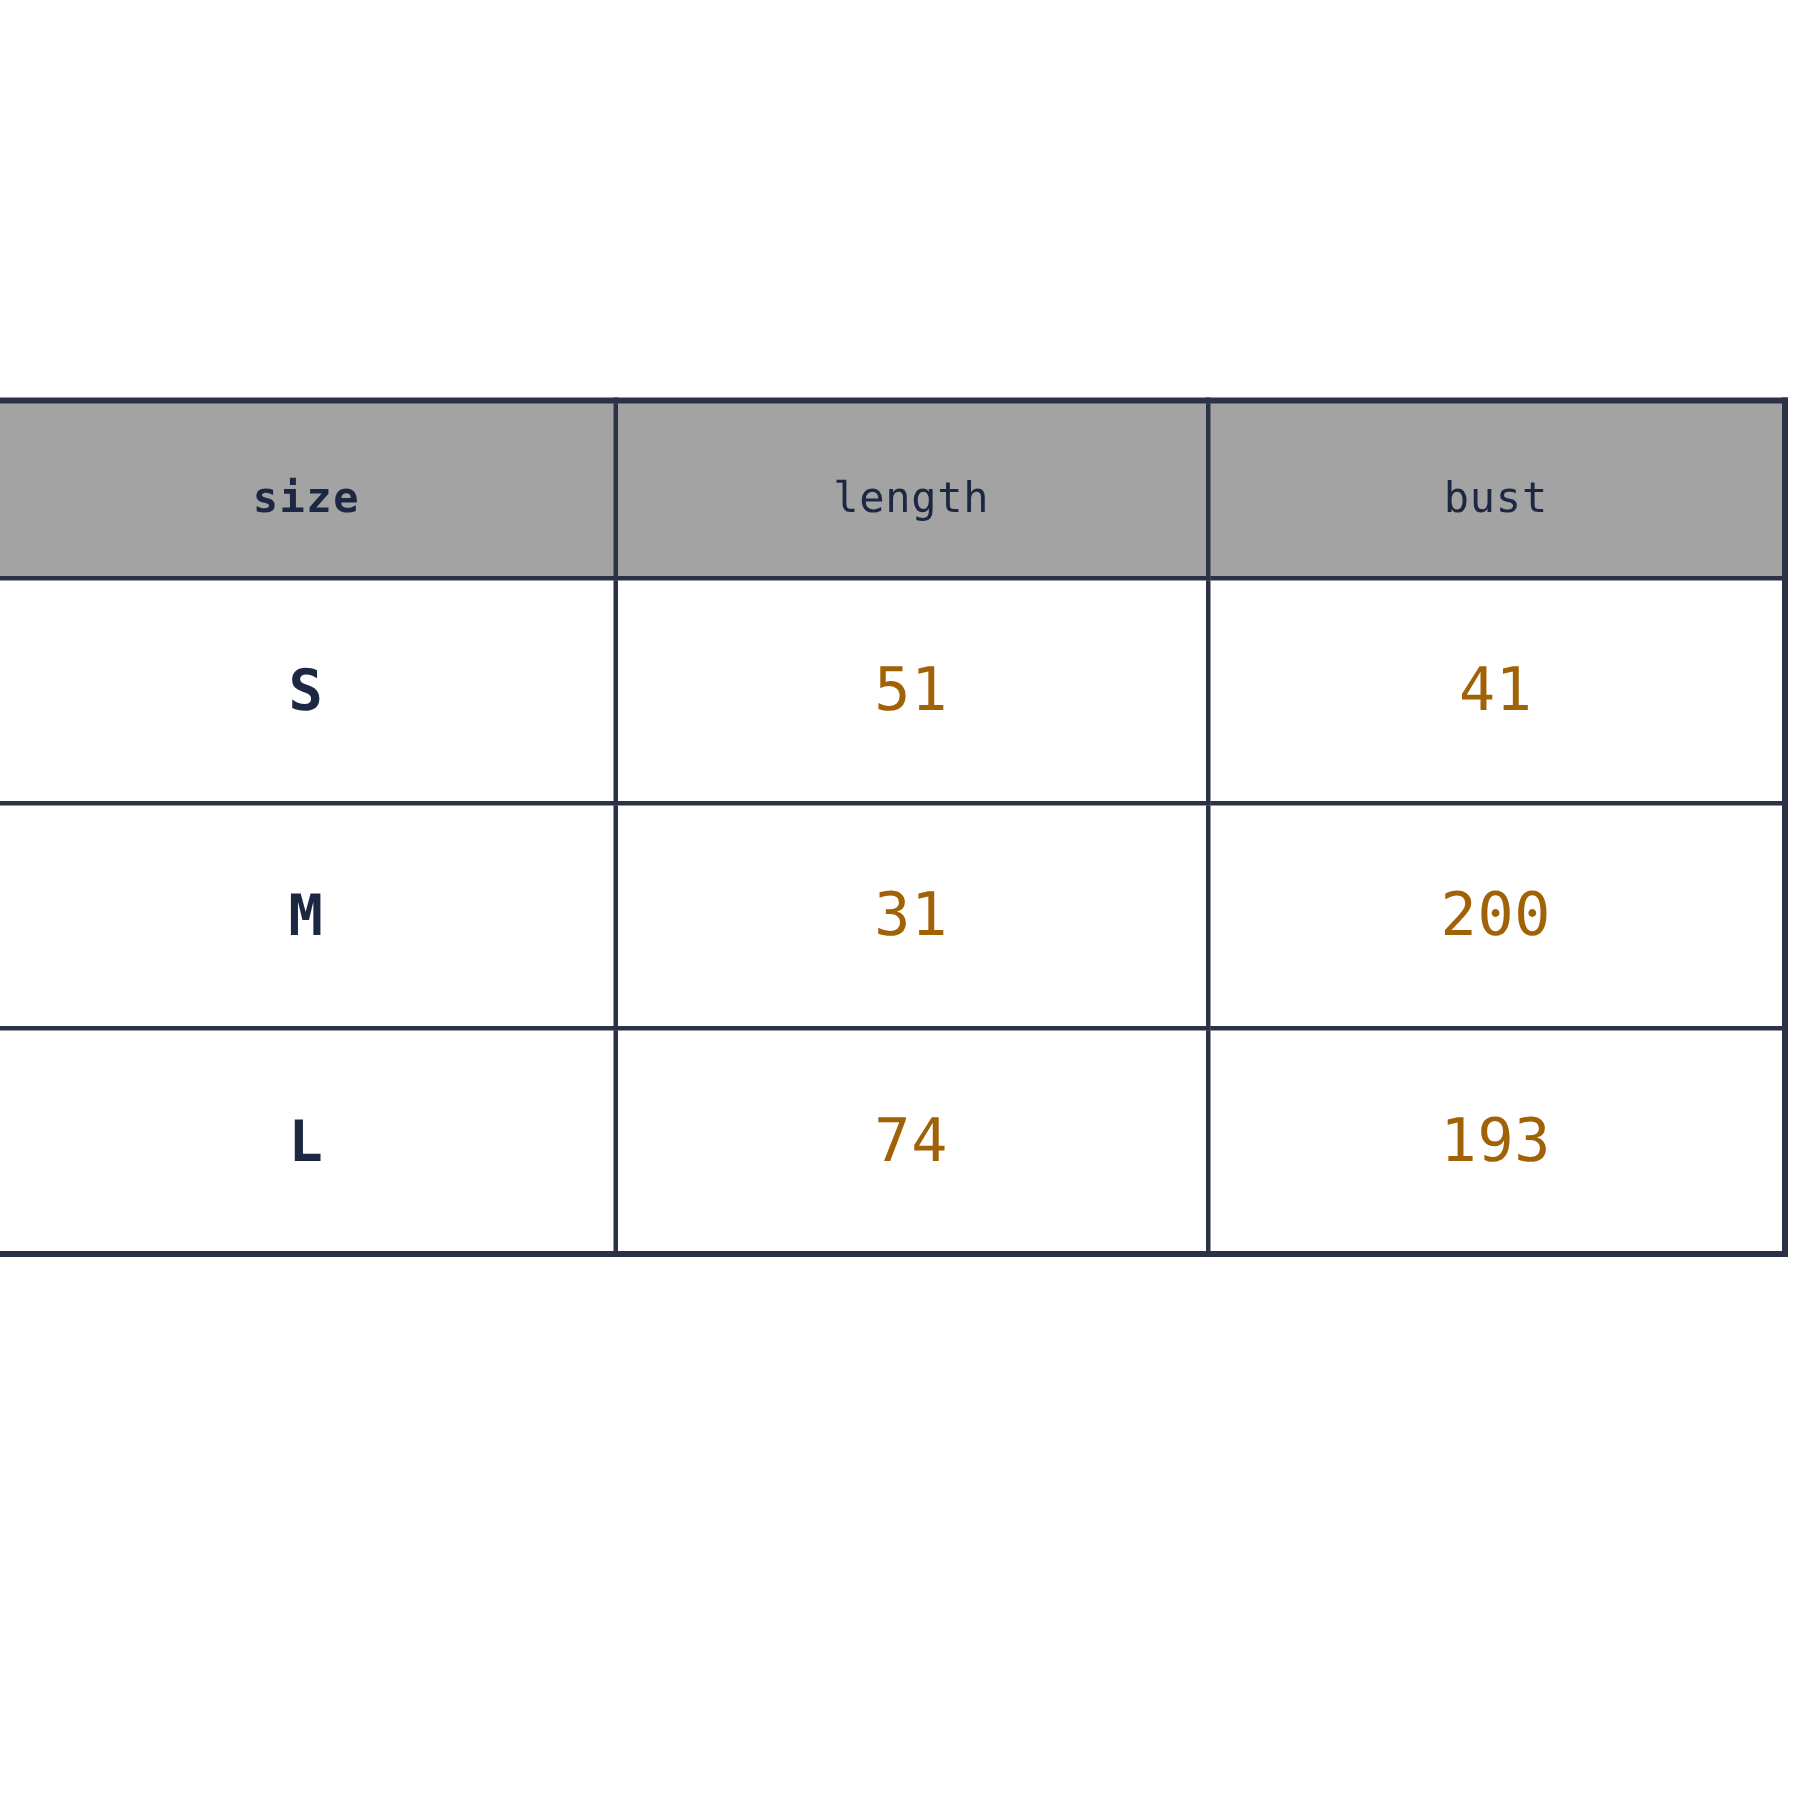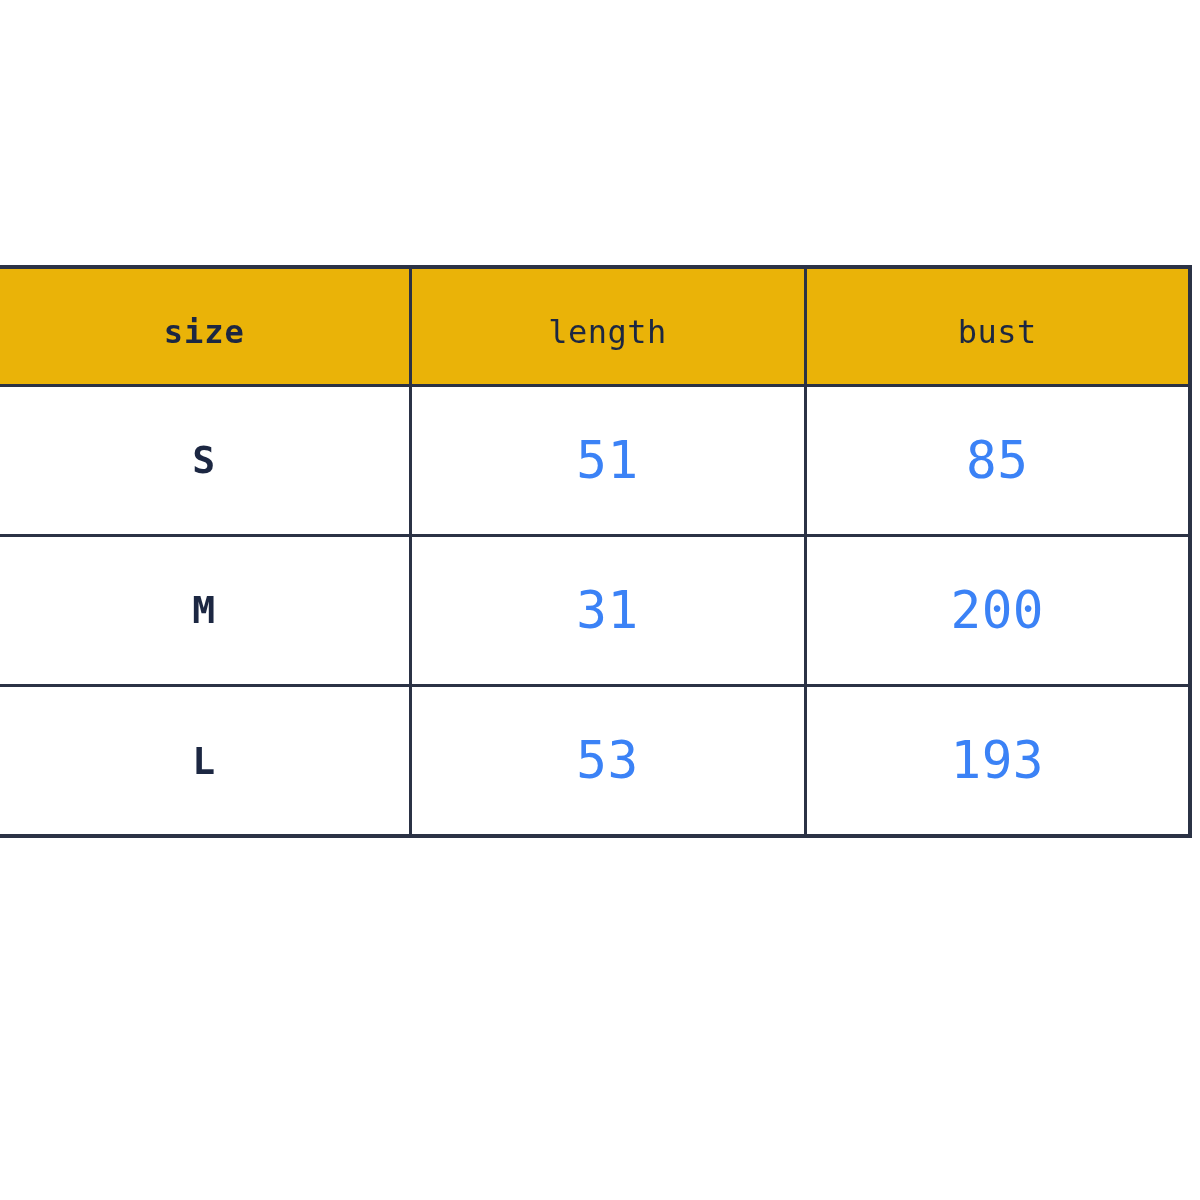--- a/index.html
+++ b/index.html
@@ -62,23 +62,23 @@
 
   
   table.size-table th:last-child,
   table.size-table td:last-child {
     border-right: 0;
   }
 
   
   tr.header-row { height: 118px; }
   tr.header-row th {
-    background: #eab308;
+    background: #a3a3a3;
     color: #1c2742;
-    font-size: 32px;
+    font-size: 28px;
     font-weight: normal;
     letter-spacing: 0.5px;
     
     padding-top: 12px;
   }
   tr.header-row th.h-size {
     font-weight: bold;
     letter-spacing: 1px;
   }
 
@@ -89,22 +89,22 @@
     background: #bcd2ec;
     color: #1c2742;
     font-size: 38px;
     font-weight: bold;
     letter-spacing: 1px;
     padding-top: 10px;
   }
 
   td.cell-num {
     background: #ffffff;
-    color: #3b82f6;
-    font-size: 51px;
+    color: #a16207;
+    font-size: 40px;
     font-weight: normal;
     letter-spacing: 0.5px;
     padding-top: 10px;
   }
 </style>
 </head>
 <body>
 
 <div class="canvas">
 
@@ -120,32 +120,32 @@
           <th class="h-size">size</th>
           <th class="h-length">length</th>
           <th class="h-bust">bust</th>
         </tr>
       </thead>
       <tbody>
 
         <tr class="data-row">
           <td class="cell-size">S</td>
           <td class="cell-num">51</td>
-          <td class="cell-num">85</td>
+          <td class="cell-num">41</td>
         </tr>
 
         <tr class="data-row">
           <td class="cell-size">M</td>
           <td class="cell-num">31</td>
           <td class="cell-num">200</td>
         </tr>
 
         <tr class="data-row">
           <td class="cell-size">L</td>
-          <td class="cell-num">53</td>
+          <td class="cell-num">74</td>
           <td class="cell-num">193</td>
         </tr>
 
 
       </tbody>
     </table>
   </div>
 
 </div>
 

